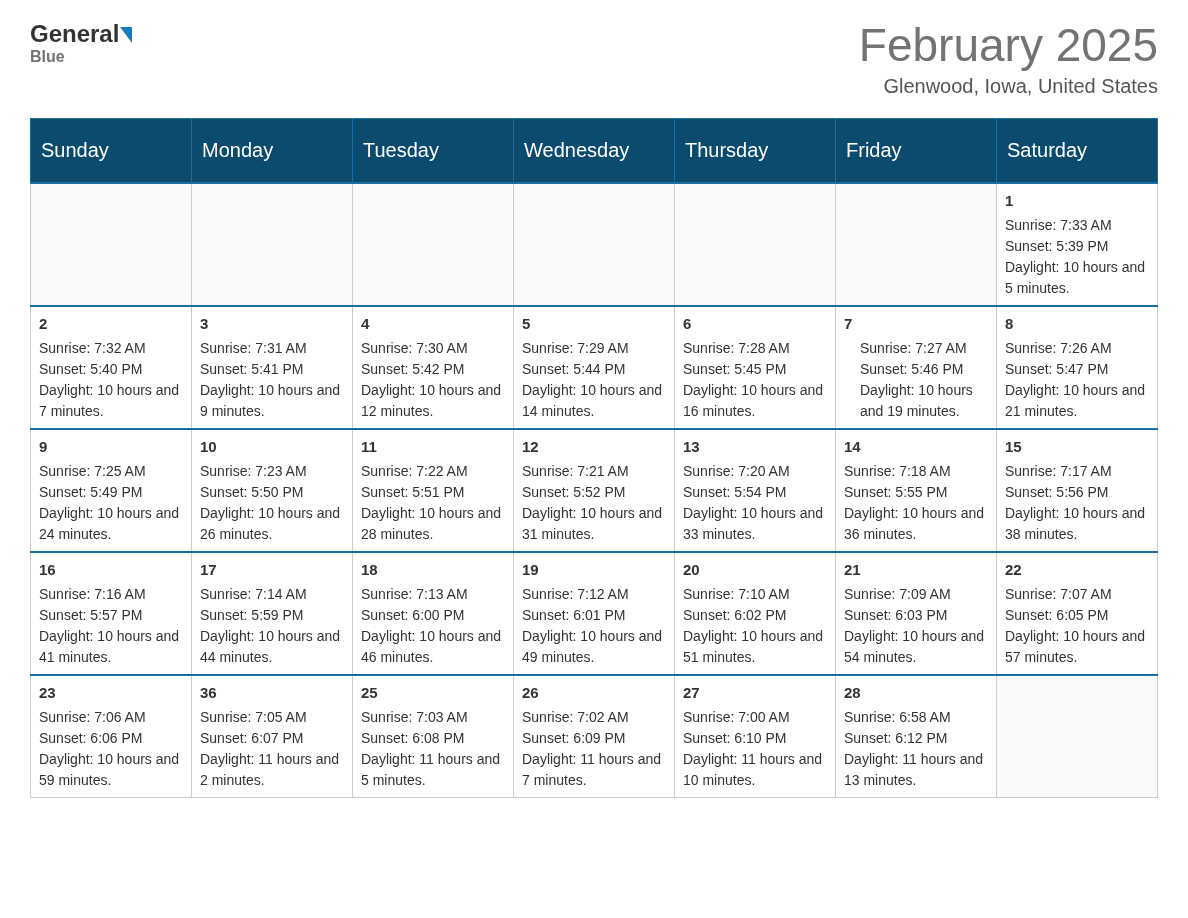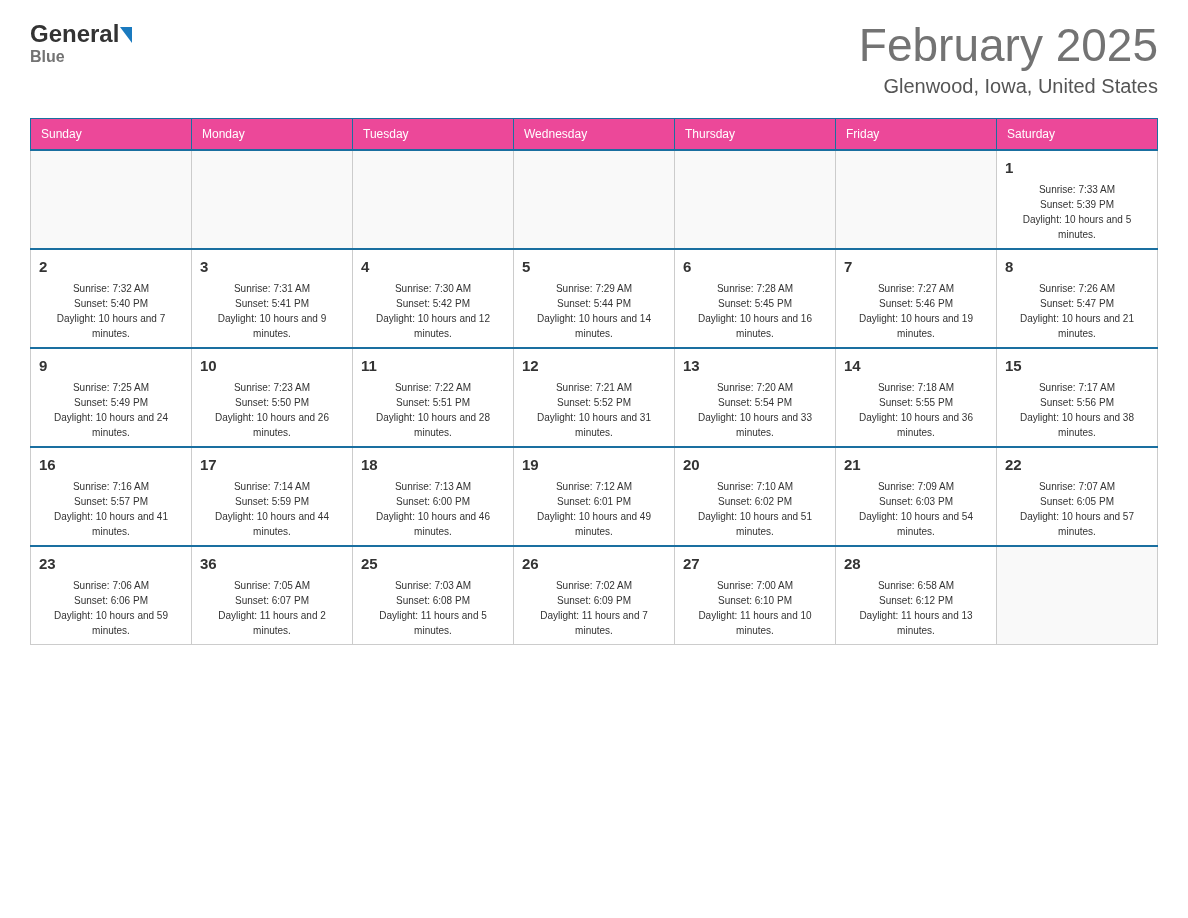--- a/index.html
+++ b/index.html
@@ -36,24 +36,24 @@
       font-size: 20px;
       color: #555;
       margin-top: 4px;
     }
     .calendar {
       width: 100%;
       border-collapse: collapse;
       border: 1px solid #aaa;
     }
     .calendar th {
-      background-color: #ec4899;
+      background-color: #0c4a6e;
       color: #fff;
-      padding: 8px 10px;
-      font-size: 12px;
+      padding: 20px 10px;
+      font-size: 20px;
       font-weight: normal;
       text-align: left;
       border: 1px solid #1a6fa0;
     }
     .calendar td {
       width: 14.28%;
       vertical-align: top;
       padding: 6px 8px;
       border: 1px solid #ccc;
       min-height: 100px;
@@ -66,24 +66,23 @@
     .calendar tbody tr td {
       border-top: 2px solid #1a6fa0;
     }
     .day-number {
       font-size: 15px;
       font-weight: bold;
       margin-bottom: 4px;
       display: block;
     }
     .day-info {
-      font-size: 10px;
+      font-size: 14px;
       color: #333;
       line-height: 1.5;
-      text-align: center;
     }
     .empty-cell {
       background: #f9f9f9;
     }
     .logo-wrapper {
       display: flex;
       align-items: center;
     }
     .logo-general {
       font-size: 24px;
@@ -175,21 +174,21 @@
 Daylight: 10 hours and 14 minutes.</div>
         </td>
         <td>
           <span class="day-number">6</span>
           <div class="day-info" style="white-space: pre-line;">Sunrise: 7:28 AM
 Sunset: 5:45 PM
 Daylight: 10 hours and 16 minutes.</div>
         </td>
         <td>
           <span class="day-number">7</span>
-          <div class="day-info" style="white-space: pre-line;">Sunrise: 7:27 AM
+          <div class="day-info" style="white-space: pre-line; margin-left: 16px;">Sunrise: 7:27 AM
 Sunset: 5:46 PM
 Daylight: 10 hours and 19 minutes.</div>
         </td>
         <td>
           <span class="day-number">8</span>
           <div class="day-info" style="white-space: pre-line;">Sunrise: 7:26 AM
 Sunset: 5:47 PM
 Daylight: 10 hours and 21 minutes.</div>
         </td>
       </tr>

